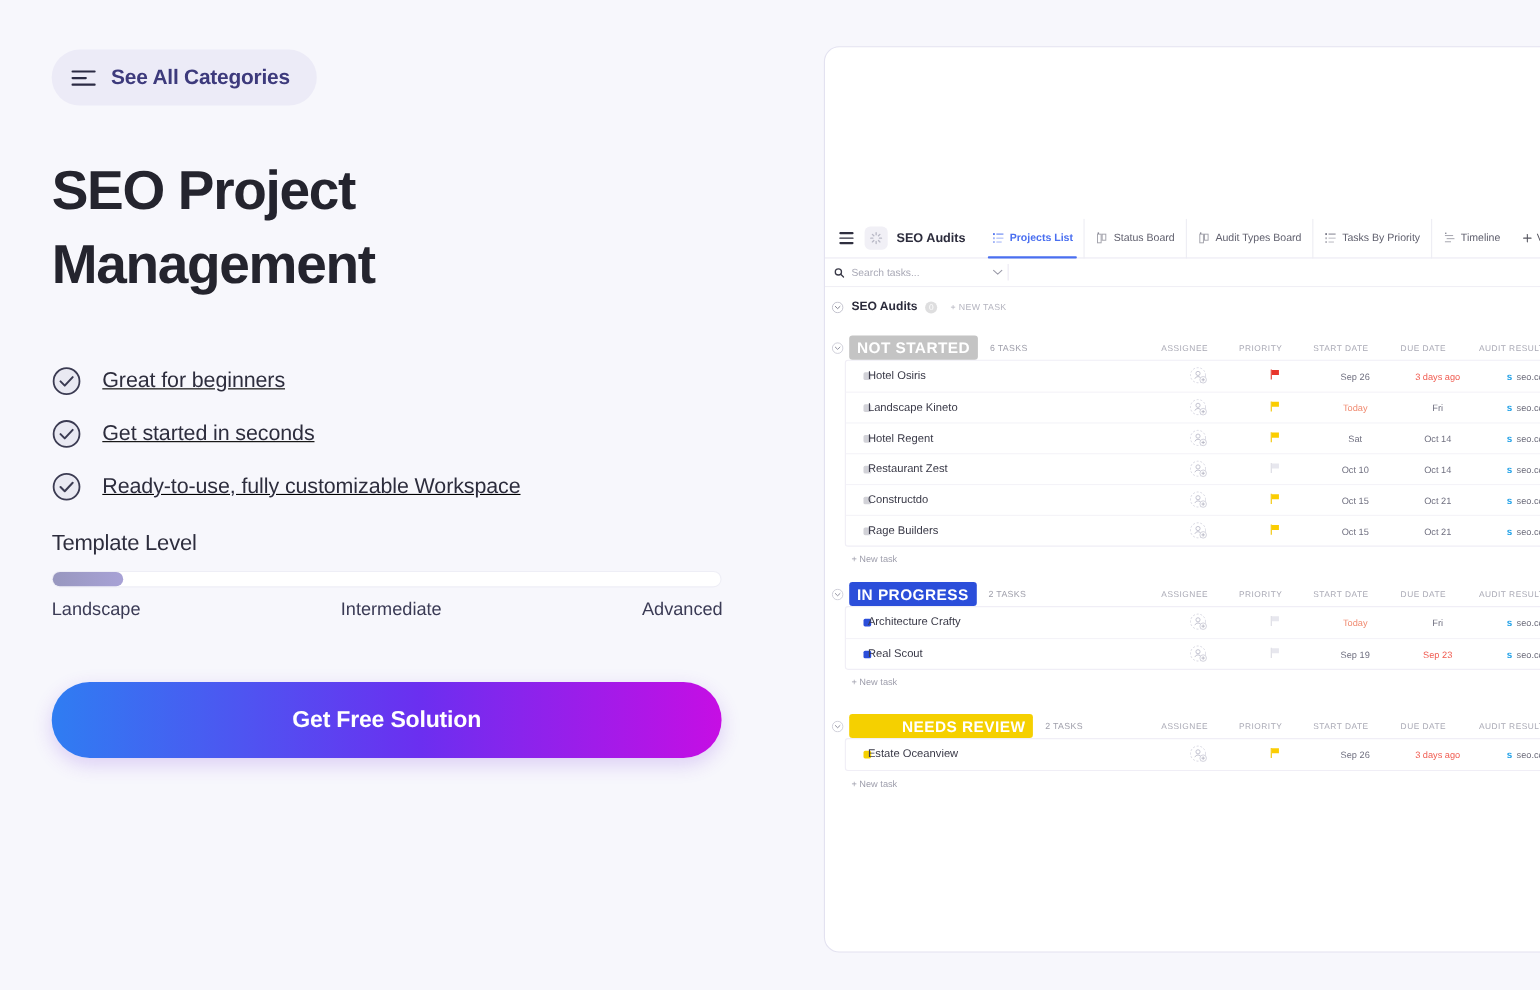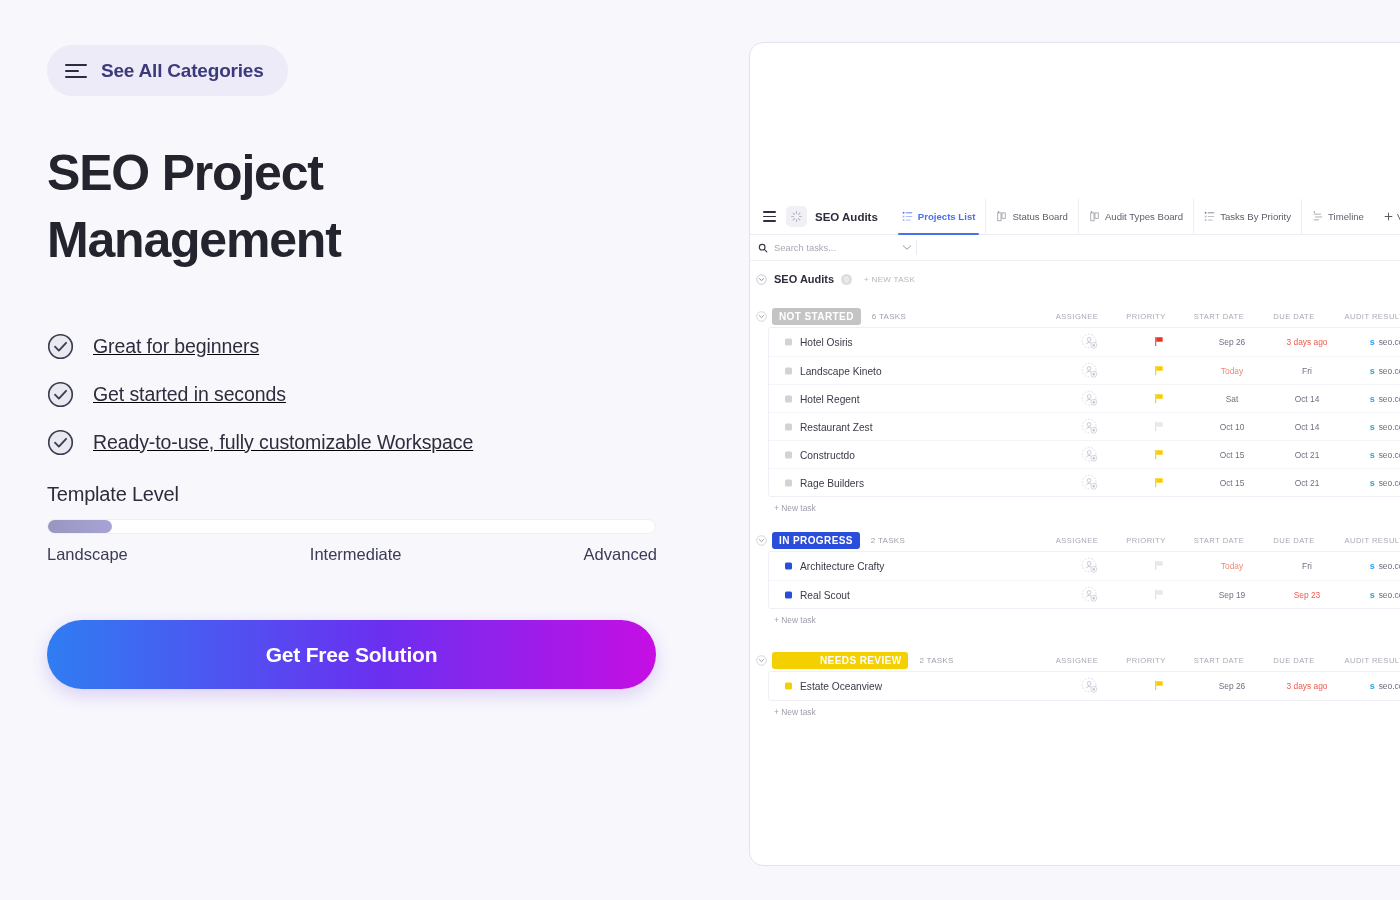--- a/index.html
+++ b/index.html
@@ -130,40 +130,40 @@
     width: 11px; height: 11px; border-radius: 50%; background: #dededf;
     color: #fff; font-size: 7.6px; display: flex; align-items: center; justify-content: center;
   }
   .listhead .newtask { font-size: 8px; color: #b4b4bf; letter-spacing: 0.3px; margin-left: 5px; }
 
   
   .group { position: absolute; left: 0; width: 700px; }
   .grouphead { height: 22px; display: flex; align-items: center; padding-left: 6px; position: relative; }
   .gchev { margin-right: 5px; }
   .gbadge {
-    font-size: 10px; font-weight: bold; letter-spacing: 0.4px;
+    font-size: 14px; font-weight: bold; letter-spacing: 0.4px;
     padding: 3px 7px; border-radius: 3px; color: #fff; white-space: nowrap;
   }
   .gcount { font-size: 8px; color: #9e9eaa; letter-spacing: 0.3px; margin-left: 11px; }
 
   .colheads { position: absolute; top: 0; height: 22px; display: flex; align-items: center; }
   .colhead {
     position: absolute; font-size: 7.6px; color: #a9a9b5; letter-spacing: 0.45px;
     white-space: nowrap; transform: translateX(-50%);
   }
 
   .rows { background: #fff; border: 1px solid #f0eef6; border-radius: 3px; margin-left: 18px; width: 682px; }
   .row { height: 28px; position: relative; border-top: 1px solid #f4f3f8; }
   .row:first-child { border-top: none; }
   .row .dot {
     position: absolute; left: 16px; top: 50%; transform: translateY(-50%);
     width: 7px; height: 7px; border-radius: 1.5px;
   }
   .row .tname {
-    position: absolute; left: 31px; top: 50%; transform: translateY(-50%);
+    position: absolute; left: 20px; top: 50%; transform: translateY(-50%);
     font-size: 10.2px; color: #3a3a48; white-space: nowrap;
   }
   .cell {
     position: absolute; top: 50%; transform: translate(-50%, -50%);
     font-size: 8.4px; color: #707080; white-space: nowrap;
   }
   .cell.overdue { color: #f05a4f; }
   .cell.today { color: #f08a70; }
   .avatar {
     position: absolute; top: 50%; transform: translate(-50%, -50%);

